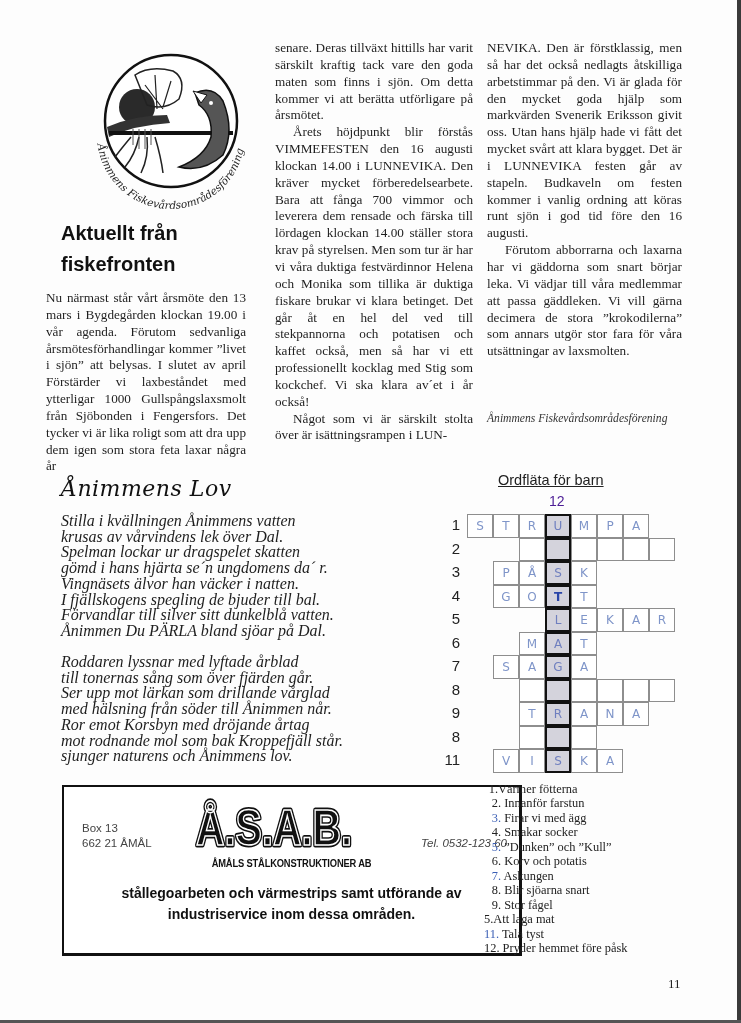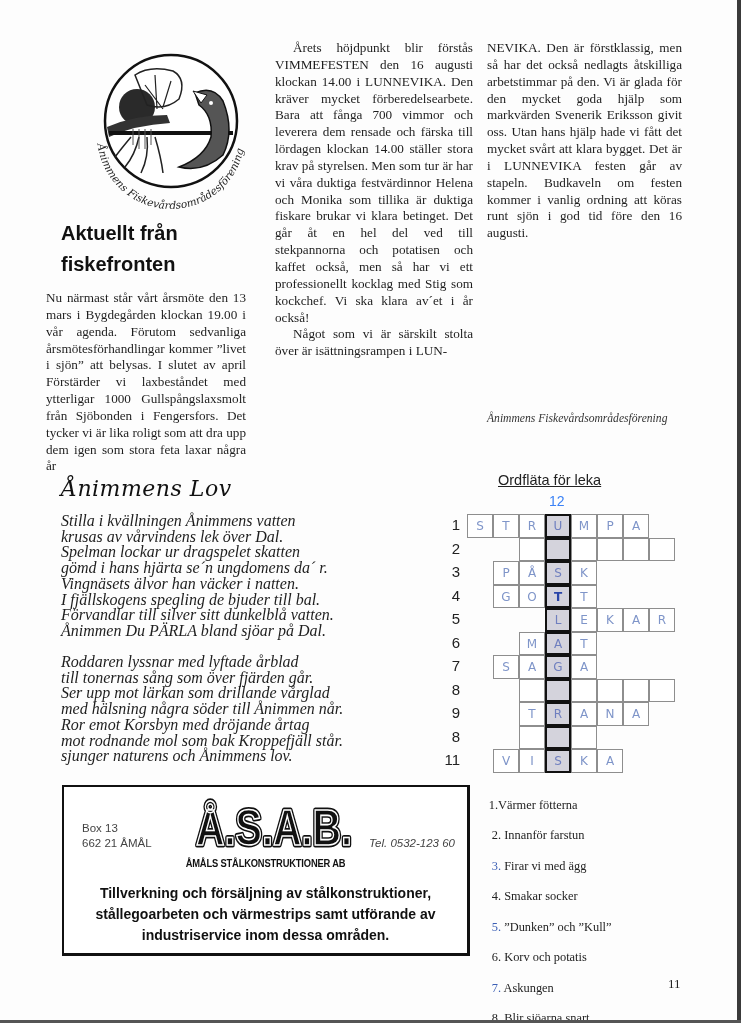--- a/index.html
+++ b/index.html
@@ -27,47 +27,47 @@
     font-size: 11.6px; line-height: 18px; color: #333; }
 
   
   .poem-title { position: absolute; left: 61px; top: 476px; font-family: "DejaVu Serif", serif;
     font-style: italic; font-size: 22px; color: #111; letter-spacing: 0.5px; }
   .poem { position: absolute; left: 61px; width: 320px; font-style: italic; font-size: 16px; line-height: 15.7px; color: #1e1e1e; }
   .poem1 { top: 513px; }
   .poem2 { top: 654px; }
 
   
-  .ad { position: absolute; left: 62px; top: 785px; width: 408px; height: 171px;
+  .ad { position: absolute; left: 62px; top: 785px; width: 460px; height: 171px;
     border: 2px solid #111; border-bottom-width: 3px; border-right-width: 3px; background: #fff; }
   .ad-addr { position: absolute; left: 18px; top: 34px; font-family: "Liberation Sans", sans-serif;
     font-size: 11.5px; line-height: 15px; color: #444; }
   .ad-tel { position: absolute; right: 12px; top: 50px; font-family: "Liberation Sans", sans-serif;
     font-size: 11.5px; color: #444; font-style: italic; }
   .ad-logo { position: absolute; left: 128px; top: 6px; width: 165px; height: 60px; }
   .ad-company { position: absolute; left: 0; width: 100%; top: 70px; text-align: center;
     font-family: "Liberation Sans", sans-serif; font-weight: bold; font-size: 11px; letter-spacing: -0.2px;
     transform: scaleX(0.85); color: #111; }
   .ad-slogan { position: absolute; left: 0; width: 100%; top: 96px; text-align: center;
     font-family: "Liberation Sans", sans-serif; font-weight: bold; font-size: 14px; line-height: 21px; color: #111; }
 
   
   .cw-title { position: absolute; left: 498px; top: 472px; font-family: "Liberation Sans", sans-serif;
     font-size: 14.5px; text-decoration: underline; color: #222; }
   .cw-colnum { position: absolute; left: 549px; top: 493px; font-family: "Liberation Sans", sans-serif;
-    font-size: 14px; color: #3b82f6; }
+    font-size: 14px; color: #4c1d95; }
   .cw-rownum { position: absolute; width: 30px; text-align: right; font-family: "Liberation Sans", sans-serif;
     font-size: 15px; color: #222; }
   .cw-cell { position: absolute; width: 26px; height: 23.5px; border: 1px solid #8e8e8e; background: #fff;
     font-family: "DejaVu Sans", sans-serif; font-size: 12px; color: #7f95c9; text-align: center; line-height: 22px; }
   .cw-cell.key { background: #d4d3dc; border: 2px solid #111; color: #6f7fbf; line-height: 20px; }
   .cw-cell.strong { color: #2a45a8; font-weight: bold; }
 
   .clues { position: absolute; left: 484px; top: 782px; width: 200px; font-size: 12.4px; line-height: 14.45px; color: #222; }
-  .clue { white-space: nowrap; margin-top: 16px; }
+  .clue { white-space: nowrap; }
   .clue .num { display: inline-block; width: 14px; text-align: right; }
   .clue .num.marked { color: #3b5fb5; }
 
   .page-num { position: absolute; left: 668px; top: 976px; font-size: 13px; color: #222; }
 </style>
 </head>
 <body>
 
 <div class="page">
 
@@ -101,26 +101,28 @@
   <div class="headline">
     <div>Aktuellt från</div>
     <div>fiskefronten</div>
   </div>
 
   <div class="col col1">
     <p>Nu närmast står vårt årsmöte den 13 mars i Bygdegården klockan 19.00 i vår agenda. Förutom sedvanliga årsmötesförhandlingar kommer ”livet i sjön” att belysas. I slutet av april Förstärder vi laxbeståndet med ytterligar 1000 Gullspångslaxsmolt från Sjöbonden i Fengersfors. Det tycker vi är lika roligt som att dra upp dem igen som stora feta laxar några år</p>
   </div>
 
   <div class="col col2">
+    <p>senare. Deras tillväxt hittills har varit särskilt kraftig tack vare den goda maten som finns i sjön. Om detta kommer vi att berätta utförligare på årsmötet.</p>
     <p class="indent">Årets höjdpunkt blir förstås VIMMEFESTEN den 16 augusti klockan 14.00 i LUNNEVIKA. Den kräver mycket förberedelsearbete. Bara att fånga 700 vimmor och leverera dem rensade och färska till lördagen klockan 14.00 ställer stora krav på styrelsen. Men som tur är har vi våra duktiga festvärdinnor Helena och Monika som tillika är duktiga fiskare brukar vi klara betinget. Det går åt en hel del ved till stekpannorna och potatisen och kaffet också, men så har vi ett professionellt kocklag med Stig som kockchef. Vi ska klara av´et i år också!</p>
     <p class="indent">Något som vi är särskilt stolta över är isättningsrampen i LUN-</p>
   </div>
 
   <div class="col col3">
     <p>NEVIKA. Den är förstklassig, men så har det också nedlagts åtskilliga arbetstimmar på den. Vi är glada för den mycket goda hjälp som markvärden Svenerik Eriksson givit oss. Utan hans hjälp hade vi fått det mycket svårt att klara bygget. Det är i LUNNEVIKA festen går av stapeln. Budkaveln om festen kommer i vanlig ordning att köras runt sjön i god tid före den 16 augusti.</p>
+    <p class="indent">Förutom abborrarna och laxarna har vi gäddorna som snart börjar leka. Vi vädjar till våra medlemmar att passa gäddleken. Vi vill gärna decimera de stora ”krokodilerna” som annars utgör stor fara för våra utsättningar av laxsmolten.</p>
   </div>
 
   <div class="signature">
     <div>Ånimmens Fiskevårdsområdesförening</div>
   </div>
 
   <div class="poem-title">Ånimmens Lov</div>
   <div class="poem poem1">
     <div>Stilla i kvällningen Ånimmens vatten</div>
     <div>krusas av vårvindens lek över Dal.</div>
@@ -128,47 +130,46 @@
     <div>gömd i hans hjärta se´n ungdomens da´ r.</div>
     <div>Vingnäsets älvor han väcker i natten.</div>
     <div>I fjällskogens spegling de bjuder till bal.</div>
     <div>Förvandlar till silver sitt dunkelblå vatten.</div>
     <div>Ånimmen Du PÄRLA bland sjöar på Dal.</div>
   </div>
   <div class="poem poem2">
     <div>Roddaren lyssnar med lyftade årblad</div>
     <div>till tonernas sång som över fjärden går.</div>
     <div>Ser upp mot lärkan som drillande vårglad</div>
-    <div>med hälsning några söder till Ånimmen når.</div>
+    <div>med hälsning från söder till Ånimmen når.</div>
     <div>Ror emot Korsbyn med dröjande årtag</div>
     <div>mot rodnande mol som bak Kroppefjäll står.</div>
     <div>sjunger naturens och Ånimmens lov.</div>
   </div>
 
   <div class="ad">
     <div class="ad-addr">
       <div>Box 13</div>
       <div>662 21 ÅMÅL</div>
     </div>
     <div class="ad-logo">
       <svg width="165" height="60" viewBox="0 0 165 60">
         <text x="82" y="52" text-anchor="middle" font-family="Liberation Sans, sans-serif" font-weight="bold" font-size="50" fill="#111" stroke="#111" stroke-width="5" stroke-linejoin="round" textLength="156" lengthAdjust="spacingAndGlyphs">Å.S.A.B.</text>
         <text x="82" y="52" text-anchor="middle" font-family="Liberation Sans, sans-serif" font-weight="bold" font-size="50" fill="#111" stroke="#fff" stroke-width="1.6" textLength="156" lengthAdjust="spacingAndGlyphs">Å.S.A.B.</text>
       </svg>
     </div>
     <div class="ad-tel">Tel. 0532-123 60</div>
     <div class="ad-company">ÅMÅLS STÅLKONSTRUKTIONER AB</div>
     <div class="ad-slogan">
-      <div>Tillverkning och försäljning av stålkonstruktioner,</div>
       <div>stållegoarbeten och värmestrips samt utförande av</div>
       <div>industriservice inom dessa områden.</div>
     </div>
   </div>
 
-  <div class="cw-title">Ordfläta för leka</div>
+  <div class="cw-title">Ordfläta för barn</div>
   <div class="cw-colnum">12</div>
   <div id="cw-grid">
       <div class="cw-rownum" style="left: 430px; top: 516px;">1</div>
       <div class="cw-cell" style="left: 467px; top: 514px;">S</div>
       <div class="cw-cell" style="left: 493px; top: 514px;">T</div>
       <div class="cw-cell" style="left: 519px; top: 514px;">R</div>
       <div class="cw-cell key" style="left: 545px; top: 514px;">U</div>
       <div class="cw-cell" style="left: 571px; top: 514px;">M</div>
       <div class="cw-cell" style="left: 597px; top: 514px;">P</div>
       <div class="cw-cell" style="left: 623px; top: 514px;">A</div>

